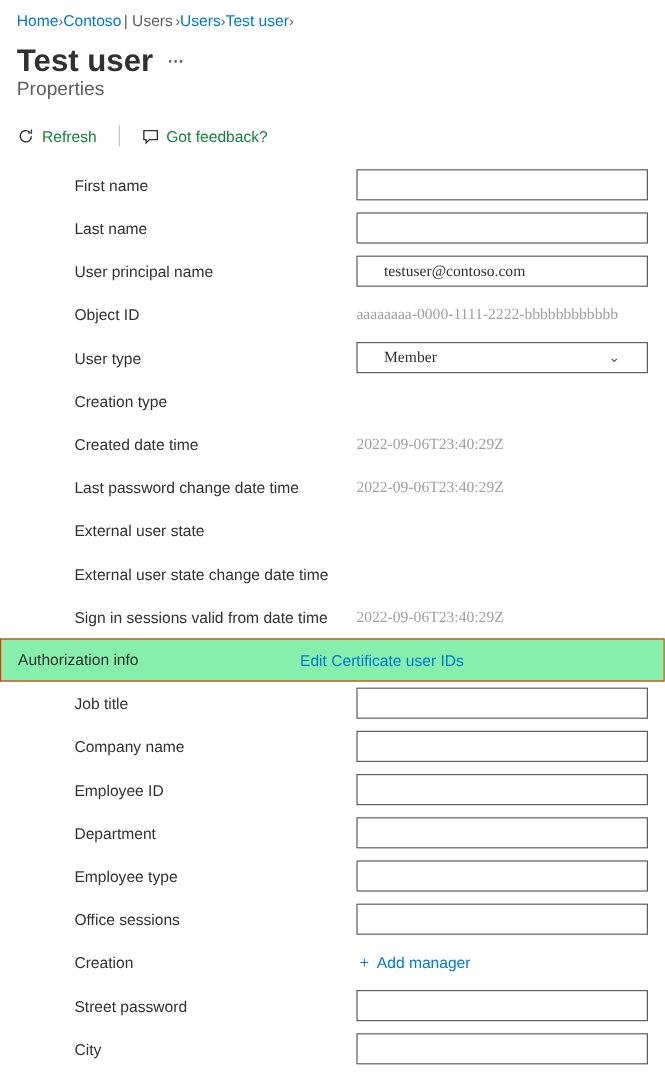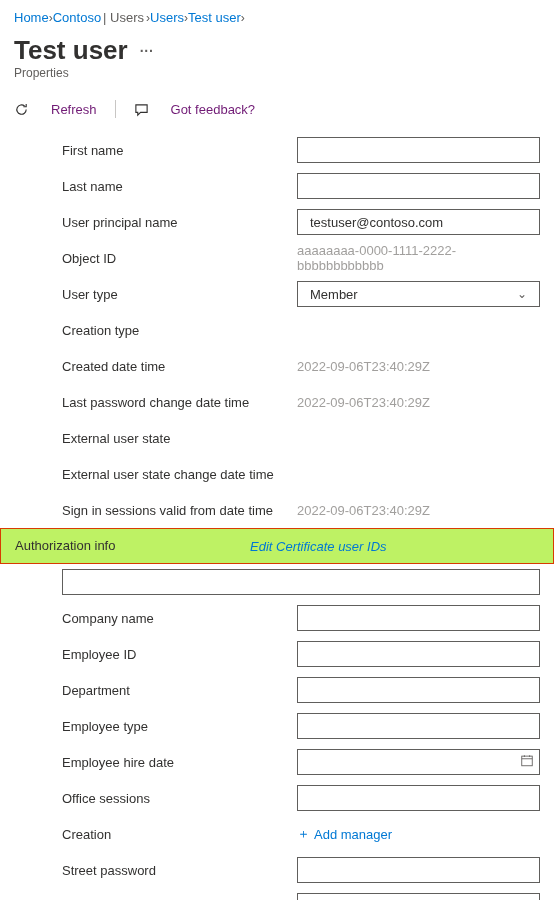--- a/index.html
+++ b/index.html
@@ -20,43 +20,43 @@
     font-size: 13px;
     padding: 2px 0 6px 0;
     flex-wrap: wrap;
   }
   .breadcrumb a { color: #0078d4; text-decoration: none; cursor: pointer; }
   .breadcrumb .sep { color: #605e5c; font-size: 12px; }
   .breadcrumb .pipe { color: #605e5c; margin: 0 2px; }
   
   .page-title { font-size: 26px; font-weight: 600; margin: 4px 0 0 0; display:flex; align-items:center; gap:12px;}
   .page-title .dots { font-size: 14px; color:#605e5c; cursor:pointer; }
-  .subtitle { font-size: 12px; color:#605e5c; margin: 0 0 14px 0; }
+  .subtitle { font-size: 16px; color:#605e5c; margin: 0 0 14px 0; }
   
   .toolbar { display:flex; align-items:center; gap: 18px; padding: 6px 0 14px 0; font-size:13px; }
-  .toolbar .tbtn { display:flex; align-items:center; gap:22px; cursor:pointer; color:#701a75; }
+  .toolbar .tbtn { display:flex; align-items:center; gap:6px; cursor:pointer; color:#15803d; }
   .toolbar .divider { width:1px; height:18px; background:#c8c6c4; }
   .icon { display:inline-flex; align-items:center; justify-content:center; }
   
   .form { display:flex; flex-direction:column; }
   .row { display:flex; align-items:center; min-height:36px; padding: 2px 0; margin-left: 48px; }
   .row .label { width: 235px; flex-shrink:0; font-size:13px; color:#323130; padding-right:6px;}
   .row .control { flex:1; }
   .row input.text, .row .select, .row .readonly {
-    width: 100%; height:26px; border:1px solid #605e5c; padding: 0 12px; font-size:13px; font-family:Liberation Sans, sans-serif; color:#323130; background:#fff;
+    width: 100%; height:26px; border:1px solid #605e5c; padding: 0 22px; font-size:13px; font-family:Liberation Serif, serif; color:#323130; background:#fff;
   }
   .row .readonly { border:none; color:#a19f9d; padding-left:0; display:flex; align-items:center;}
   .row .select { display:flex; align-items:center; justify-content:space-between; cursor:pointer; }
   .row .select .chev { color:#605e5c; font-size:12px;}
   .row .date-input { position:relative; }
   .row .date-input input { padding-right: 28px; }
   .row .date-input .cal-icon { position:absolute; right:6px; top:50%; transform:translateY(-50%); color:#605e5c; cursor:pointer;}
-  .link { color:#0078d4; cursor:pointer; font-size:13px;font-style:italic; }
+  .link { color:#0078d4; cursor:pointer; font-size:13px; }
   .add-link { display:flex; align-items:center; gap:4px; color:#0078d4; cursor:pointer; font-size:13px;}
-  .highlight-row { border:1px solid #d83b01; border-left:1px solid #d83b01; border-right:1px solid #d83b01; margin-left:-14px; margin-right:-14px; padding-left:14px; padding-right:14px; background:#bef264; min-height:32px;}
+  .highlight-row { border:1px solid #d83b01; border-left:1px solid #d83b01; border-right:1px solid #d83b01; margin-left:-14px; margin-right:-14px; padding-left:14px; padding-right:14px; background:#86efac; min-height:32px;}
   .highlight-row .label { line-height:30px;}
 </style>
 </head>
 <body>
 
 <nav class="breadcrumb">
   <a>Home</a>
   <span class="sep">›</span>
   <a>Contoso</a>
   <span class="pipe">| Users</span>
@@ -163,20 +163,21 @@
         <div class="readonly">2022-09-06T23:40:29Z</div>
       </div>
   </div>
 
   <div class="row highlight-row">
     <div class="label">Authorization info</div>
     <div class="control"><span class="link">Edit Certificate user IDs</span></div>
   </div>
 
   <div class="row">
+    <div class="label">Job title</div>
     <div class="control"><input class="text" type="text" value="" style=""></div>
   </div>
 
   <div class="row">
     <div class="label">Company name</div>
     <div class="control"><input class="text" type="text" value="" style=""></div>
   </div>
 
   <div class="row">
     <div class="label">Employee ID</div>
@@ -186,36 +187,20 @@
   <div class="row">
     <div class="label">Department</div>
     <div class="control"><input class="text" type="text" value="" style=""></div>
   </div>
 
   <div class="row">
     <div class="label">Employee type</div>
     <div class="control"><input class="text" type="text" value="" style=""></div>
   </div>
 
-  <div class="row">
-    <div class="label">Employee hire date</div>
-    <div class="control">
-      <div class="date-input">
-        <input class="text" type="text" value="" style="">
-        <span class="cal-icon">
-          <svg width="14" height="14" viewBox="0 0 16 16" fill="none" stroke="#605e5c" stroke-width="1">
-            <rect x="2" y="3" width="12" height="11"></rect>
-              <line x1="2" y1="6" x2="14" y2="6"></line>
-            <line x1="5" y1="2" x2="5" y2="4"></line>
-              <line x1="11" y1="2" x2="11" y2="4"></line>
-          </svg>
-        </span>
-      </div>
-    </div>
-  </div>
 
   <div class="row">
     <div class="label">Office sessions</div>
     <div class="control"><input class="text" type="text" value="" style=""></div>
   </div>
 
   <div class="row">
     <div class="label">Creation</div>
     <div class="control">
       <span class="add-link">

